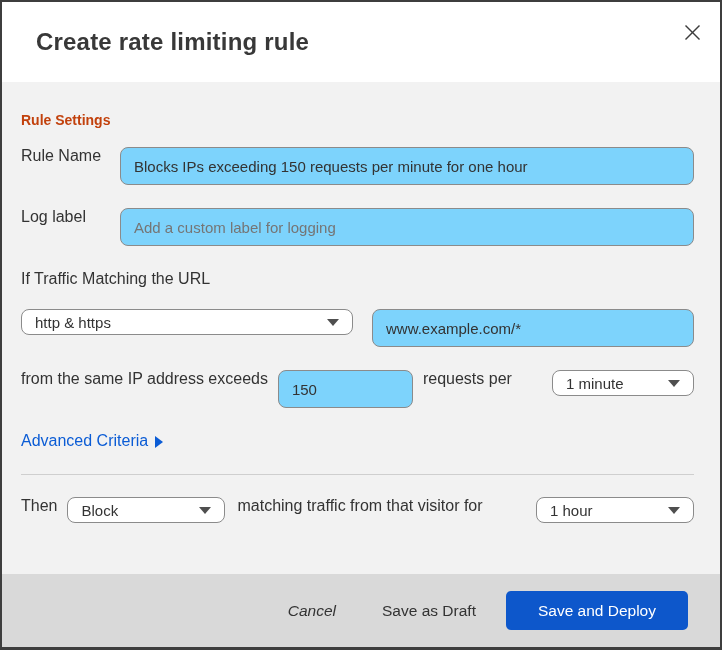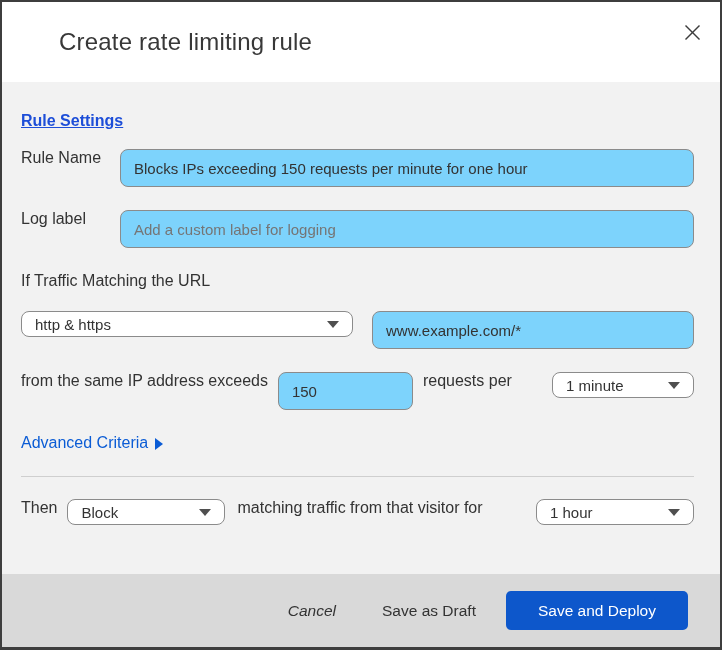--- a/index.html
+++ b/index.html
@@ -29,45 +29,43 @@
   .header {
     flex: 0 0 80px;
     background: #ffffff;
     display: flex;
     align-items: center;
     padding: 0 20px 0 34px;
     position: relative;
   }
   .title {
     font-size: 24px;
-    font-weight: 400;
+    font-weight: 700;
     color: #383838;
     letter-spacing: 0.2px;
-    margin-left: 23px;
   }
   .close-btn {
     position: absolute;
     top: 16px; right: 14px;
     width: 28px; height: 28px;
     background: none; border: none;
     cursor: pointer;
     display: flex; align-items: center; justify-content: center;
   }
   
   .body {
     flex: 1 1 auto;
     background: #f2f2f2;
     padding: 0 26px 0 19px;
   }
   .section-heading {
     margin-top: 30px;
-    font-size: 16px;
+    font-size: 14px;
     font-weight: 700;
-    color: #1d4ed8;
-    text-decoration: underline;
+    color: #c2410c;
   }
   .row {
     display: flex;
     align-items: flex-start;
   }
   .field-row { margin-top: 19px; }
   .field-label {
     flex: 0 0 99px;
     font-size: 16px;
     color: #333;

